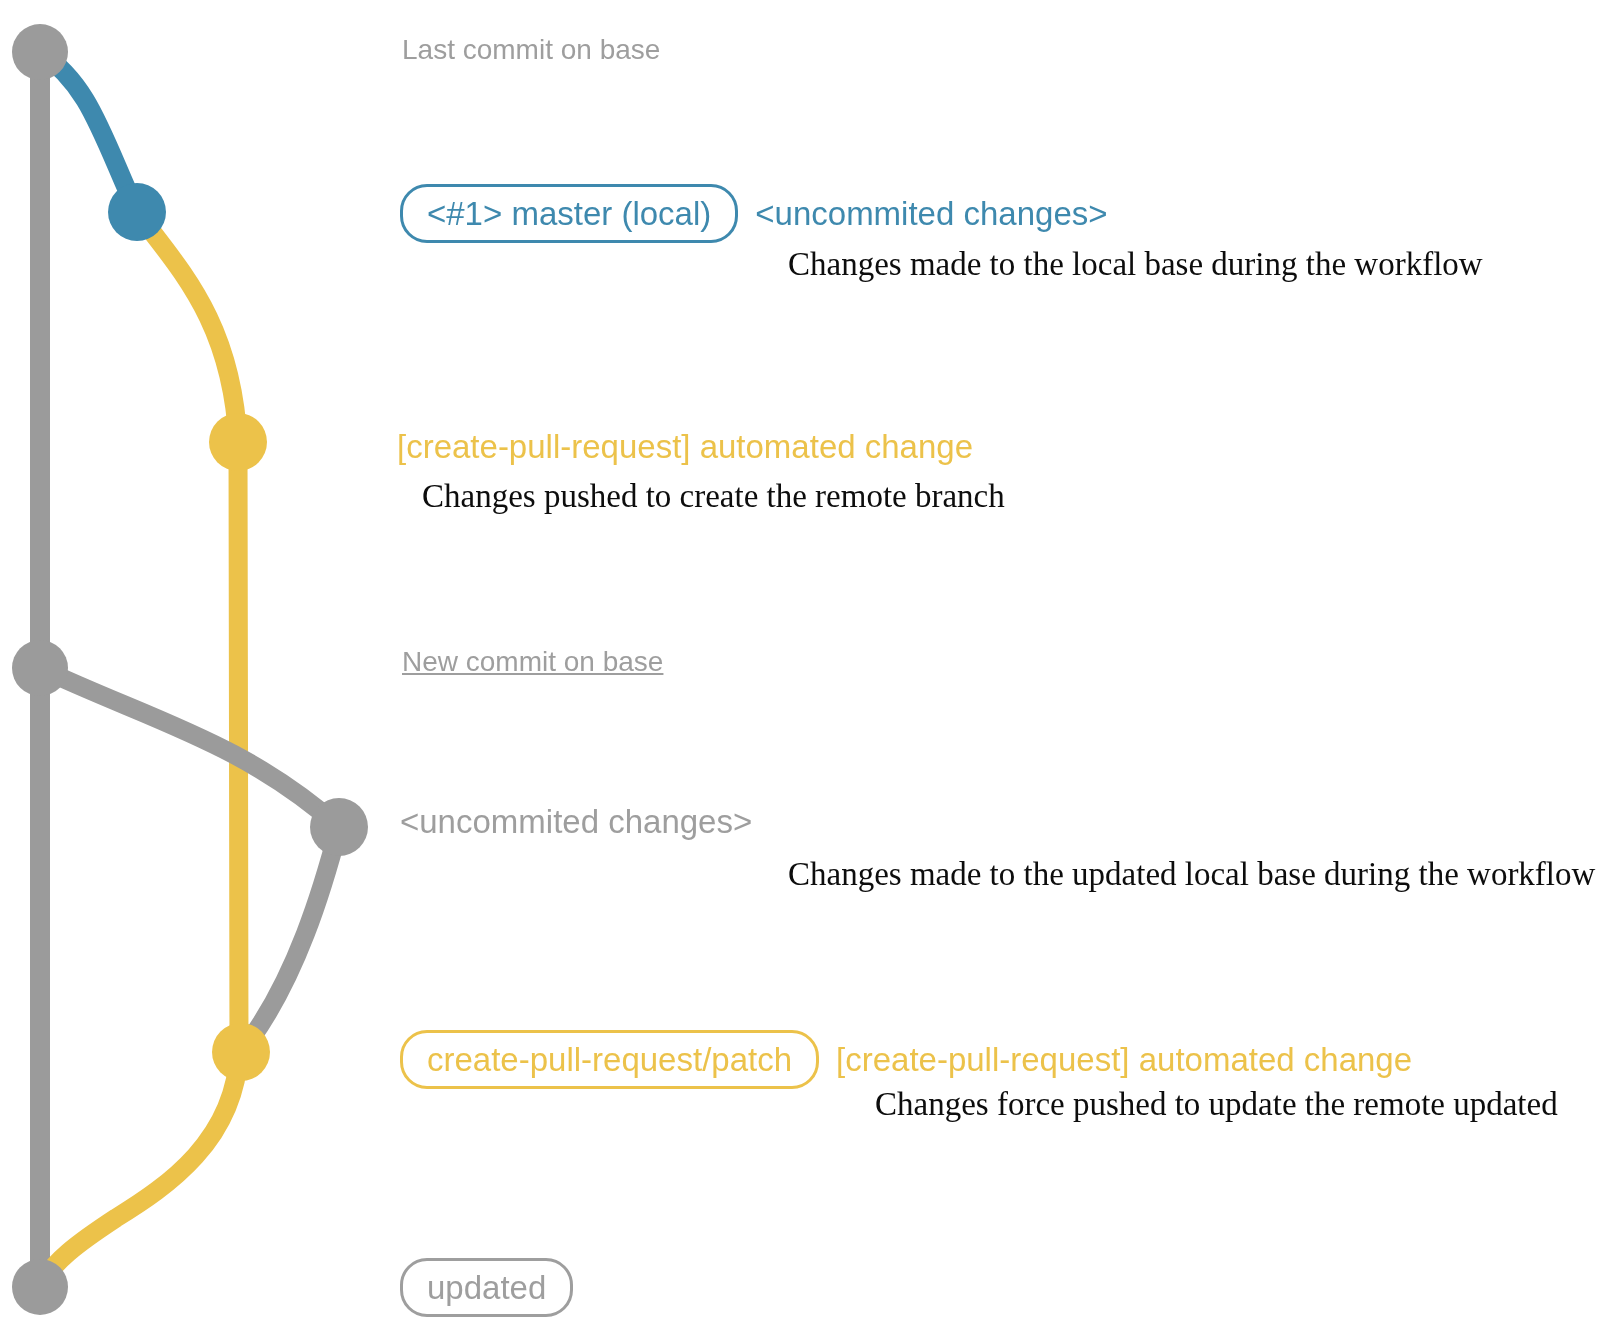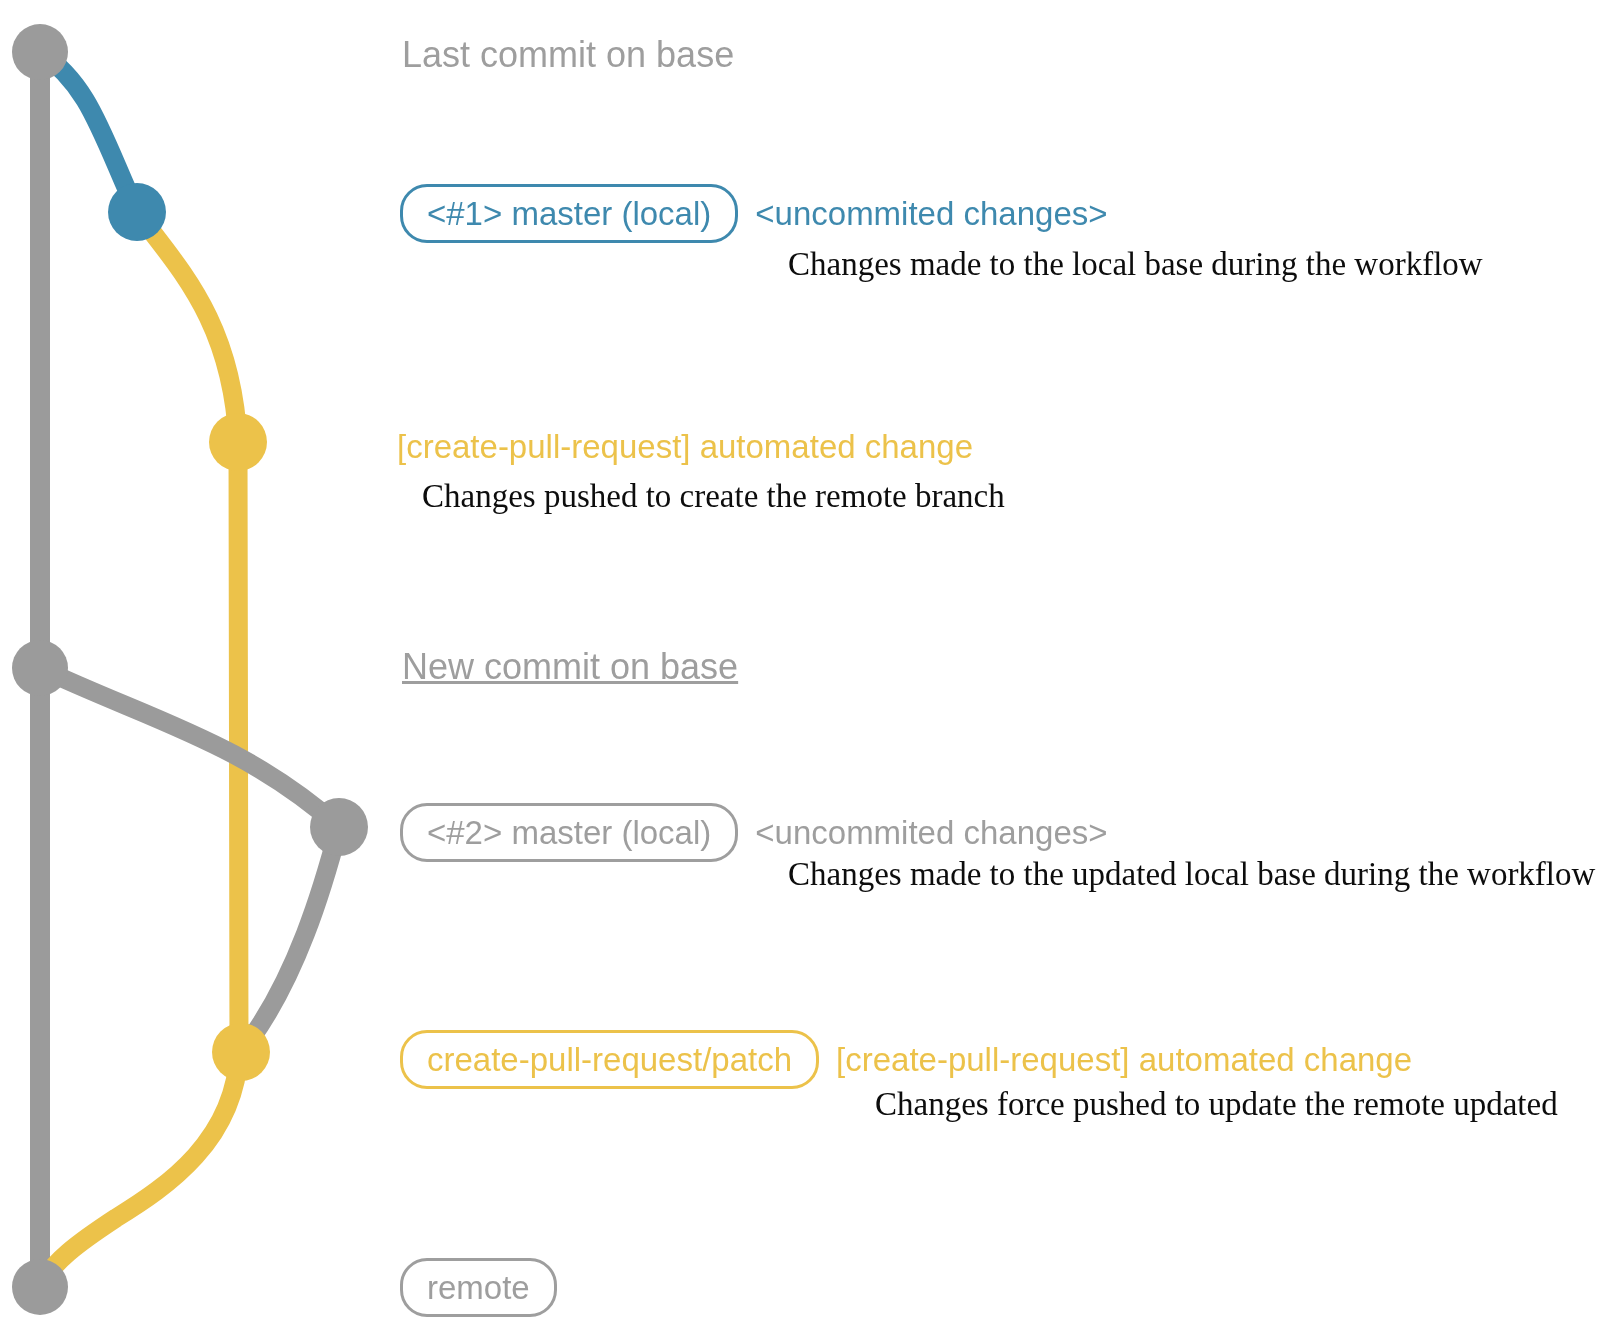--- a/index.html
+++ b/index.html
@@ -9,21 +9,21 @@
     background: var(--background, #ffffff);
     font-family: "Liberation Sans", sans-serif;
     overflow: hidden;
   }
   #graph-svg { position: absolute; left: 0; top: 0; }
 
   .row { position: absolute; display: flex; align-items: center; gap: 17px; white-space: nowrap; }
 
   .title-gray {
     position: absolute;
-    font-size: 36px;
+    font-size: 28px;
     color: var(--gray_text, #9e9e9e);
     white-space: nowrap;
   }
 
   .badge {
     display: inline-block;
     font-size: 33px;
     line-height: 1.0;
     padding: 10px 24px;
     border: 3px solid;
@@ -91,26 +91,25 @@
   <span class="note c-blue">&lt;uncommited changes&gt;</span>
 </div>
 <div class="desc" style="left:788px; top:246px;">Changes made to the local base during the workflow</div>
 
 <div class="heading c-yellow" style="left:397px; top:428px;">[create-pull-request] automated change</div>
 <div class="desc" style="left:422px; top:478px;">Changes pushed to create the remote branch</div>
 
 <div class="title-gray" style="left:402px; top:646px;text-decoration:underline;">New commit on base</div>
 
 <div class="row" style="left:400px; top:803px;">
-  <span class="badge b-gray">&lt;#2&gt; master (local)</span>
   <span class="note c-gray">&lt;uncommited changes&gt;</span>
 </div>
 <div class="desc" style="left:788px; top:856px;">Changes made to the updated local base during the workflow</div>
 
 <div class="row" style="left:400px; top:1030px;justify-content:space-between;">
   <span class="badge b-yellow">create-pull-request/patch</span>
   <span class="note c-yellow">[create-pull-request] automated change</span>
 </div>
 <div class="desc" style="left:875px; top:1086px;">Changes force pushed to update the remote updated</div>
 
 <div class="row" style="left:400px; top:1258px;">
-  <span class="badge b-gray">remote</span>
+  <span class="badge b-gray">updated</span>
 </div>
 
 </body></html>

